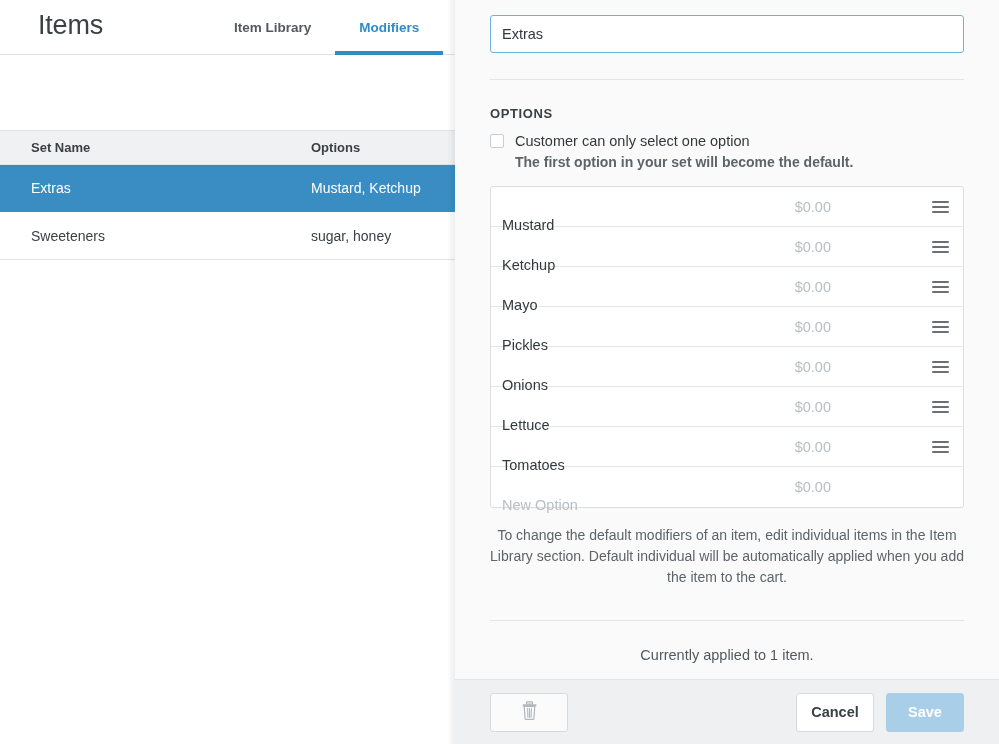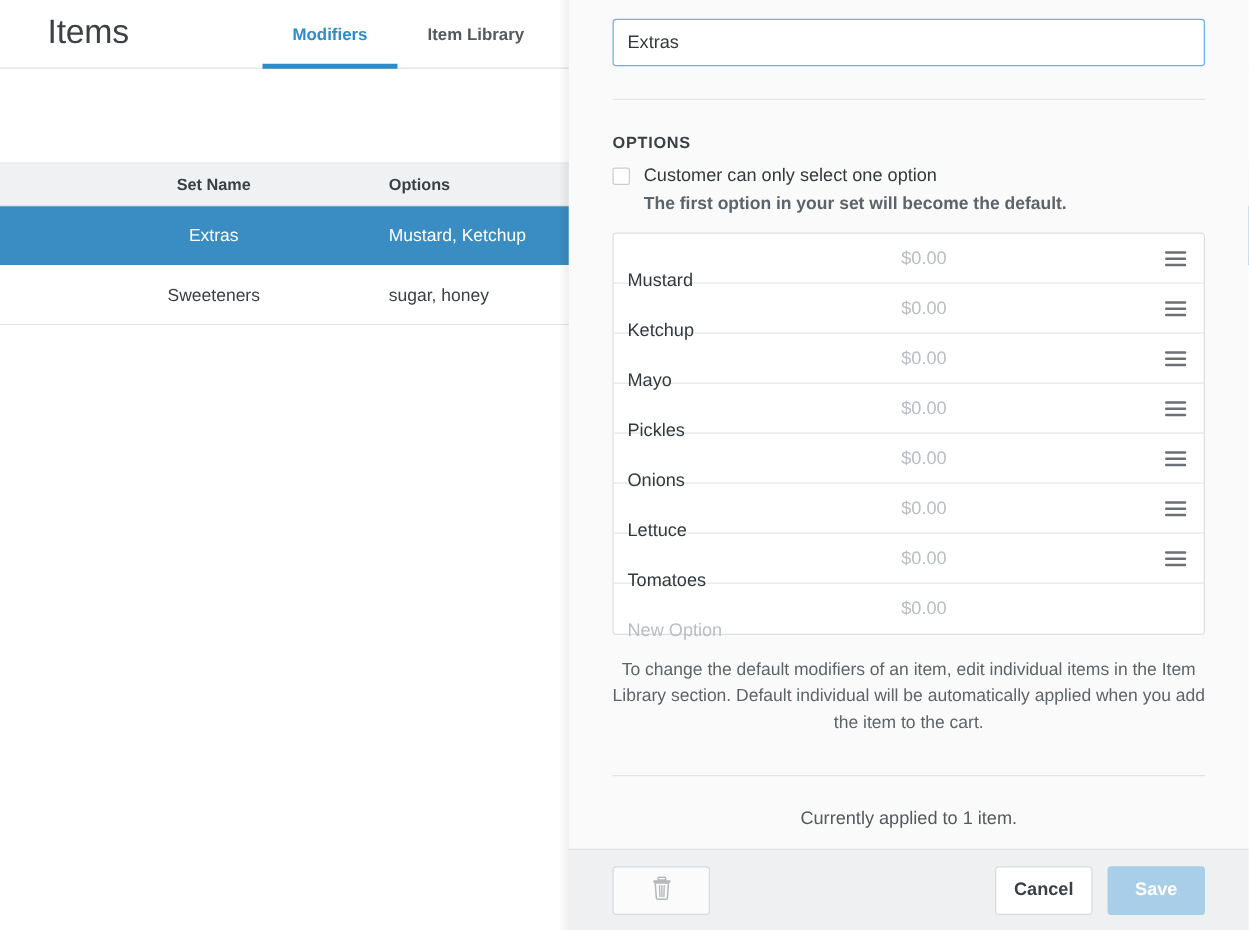--- a/index.html
+++ b/index.html
@@ -117,21 +117,20 @@
     background: #3a8dc2;
     color: #ffffff;
     border-bottom-color: #3a8dc2;
   }
   .col-name {
     width: 311px;
     padding-left: 31px;
     box-sizing: border-box;
     white-space: nowrap;
     overflow: hidden;
-    text-align: center;
   }
   .col-options {
     flex: 1;
     padding-right: 12px;
     white-space: nowrap;
     overflow: hidden;
   }
 
   
   .modal-shadow {
@@ -251,21 +250,21 @@
     font-size: 14.5px;
     color: #33383d;
     white-space: nowrap;
     overflow: hidden;
     cursor: text;
     margin-top: 36px;
   }
   .opt-row.placeholder .opt-name { color: #b9bec3; }
   .opt-price {
     width: 110px;
-    text-align: left;
+    text-align: right;
     font-size: 14.5px;
     color: #b9bec3;
     cursor: text;
   }
   .opt-spacer { flex: 1; }
   .drag-handle {
     width: 26px;
     height: 26px;
     margin-right: 10px;
     display: flex;
@@ -352,22 +351,22 @@
 </head>
 <body>
 
 <div id="root">
 
   <div class="page">
 
     <div class="page-header">
       <div class="page-title">Items</div>
       <div class="tabs">
+        <div class="tab">Item Library</div>
         <div class="tab active">Modifiers</div>
-        <div class="tab">Item Library</div>
       </div>
     </div>
 
     <div class="toolbar-area"></div>
 
     <div class="table">
       <div class="thead">
         <div class="col-name">Set Name</div>
         <div class="col-options">Options</div>
       </div>

